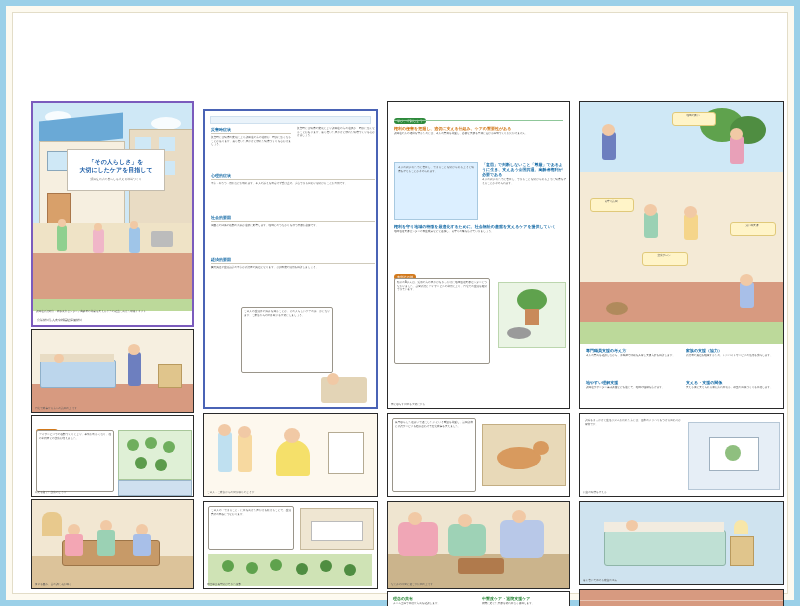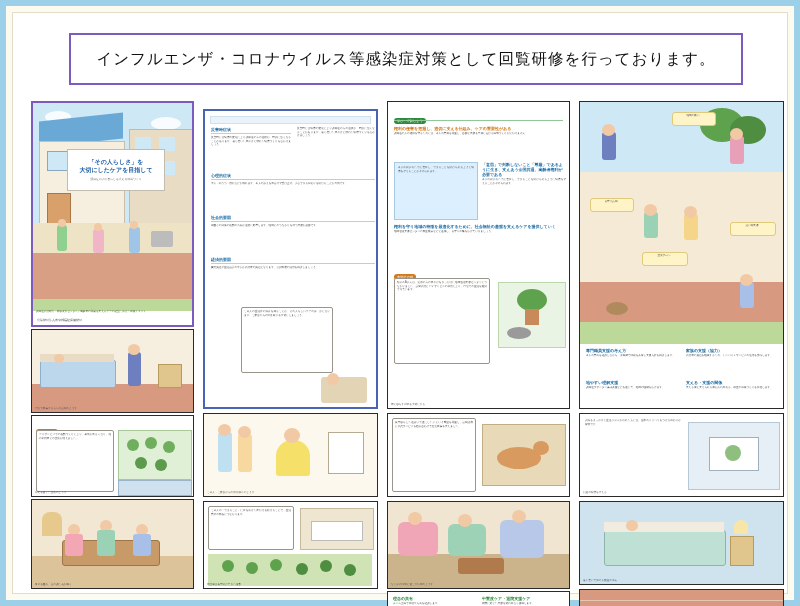--- a/index.html
+++ b/index.html
@@ -104,23 +104,20 @@
     position:absolute;background:#fff4c8;border:1px solid #e0c97a;
     border-radius:3px;
   }
 </style>
 </head>
 <body>
 
 <div id="root">
   <div class="inner">
 
-    <div class="banner">
-      <span>インフルエンザ・コロナウイルス等感染症対策として回覧研修を行っております。</span>
-    </div>
 
     <div class="board">
 
       <div class="page acc" style="left:8px;top:4px;width:163px;height:226px;">
         <div class="illus">
           <div class="sky" style="left:0;top:0;width:163px;height:120px;"></div>
           <div class="blob" style="left:12px;top:8px;width:26px;height:12px;background:#ffffff;opacity:.85;"></div>
           <div class="blob" style="left:118px;top:14px;width:30px;height:13px;background:#ffffff;opacity:.85;"></div>
 
           <div style="position:absolute;left:6px;top:14px;width:84px;height:26px;background:#6aa9d6;transform:skewY(-6deg);"></div>

